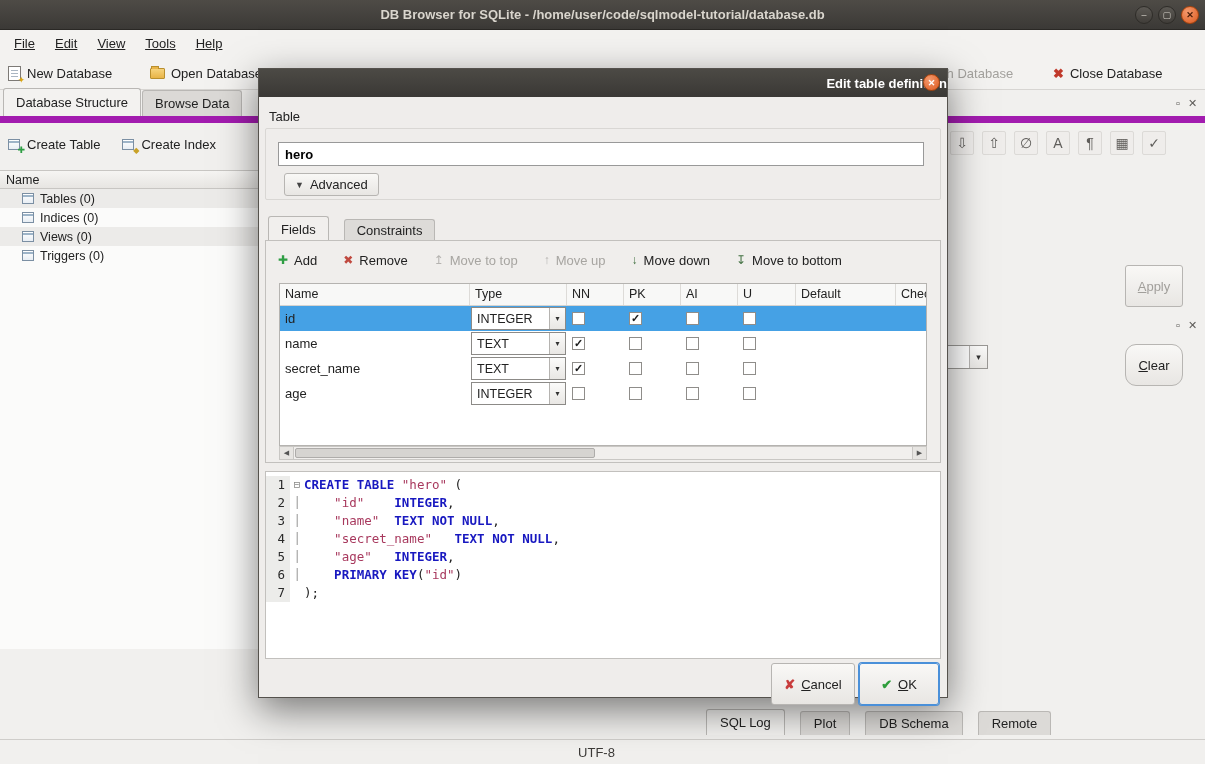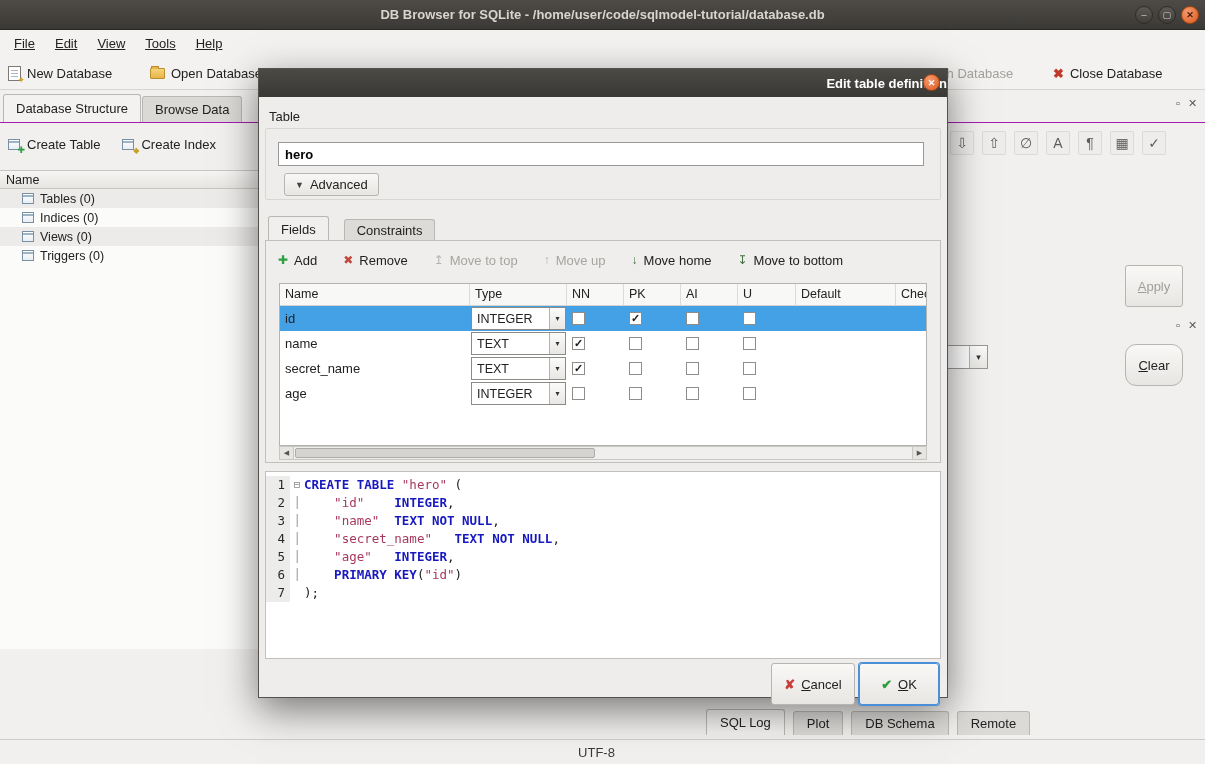--- a/index.html
+++ b/index.html
@@ -33,21 +33,21 @@
   .icon-page::before { content:""; position:absolute; left:2px; right:2px; top:3px; height:7px;
     background:repeating-linear-gradient(#aab6c2 0 1px, transparent 1px 3px); }
   .icon-page.new::after { content:"✦"; position:absolute; right:-5px; bottom:-5px; color:#d9a514; font-size:9px; }
   .icon-folder { width:15px; height:11px; background:linear-gradient(#f6d37c,#e8b447);
     border:1px solid #b98f2e; border-radius:1px; position:relative; flex:none; }
   .icon-folder::before { content:""; position:absolute; top:-3px; left:0; width:6px; height:2px;
     background:#e8b447; border:1px solid #b98f2e; border-bottom:none; }
   .glyph-x { color:#c0392b; font-weight:bold; font-size:13px; }
 
   .maintabs { position:absolute; top:95px; left:0; right:0; height:28px;
-    border-bottom:1px solid #a21caf; display:flex; align-items:flex-end; padding-left:3px; gap:1px; }
+    border-bottom:7px solid #a21caf; display:flex; align-items:flex-end; padding-left:3px; gap:1px; }
   .mtab { height:26px; padding:0 12px; display:flex; align-items:center; background:#dbd9d6;
     border:1px solid #b9b7b4; border-bottom:none; border-radius:3px 3px 0 0; white-space:nowrap; }
   .mtab.active { background:#f3f2f0; height:28px; }
 
   .structure-bar { position:absolute; top:131px; left:8px; display:flex; gap:22px; }
   .flat-btn { display:flex; align-items:center; gap:7px; height:26px; }
 
   .icon-tree { width:12px; height:11px; border:1px solid #7b8fa3;
     background:linear-gradient(#ffffff,#e8eef4); position:relative; flex:none; }
   .icon-tree::before { content:""; position:absolute; top:1px; left:0; right:0; height:2px; background:#9db4c8; }
@@ -71,21 +71,21 @@
     height:42px; display:flex; align-items:center; justify-content:center; gap:6px; padding:0 10px; }
   .apply-btn { position:absolute; top:265px; left:1125px; width:58px; color:#a19f9b; }
   .clear-btn { position:absolute; top:344px; left:1125px; width:58px;border-radius:11px; }
   .combo-right { position:absolute; top:345px; left:900px; width:88px; height:24px; background:#fff;
     border:1px solid #9a9895; }
   .combo-right .arrow { position:absolute; right:0; top:0; bottom:0; width:18px;
     background:linear-gradient(#fbfbfa,#e9e7e4); border-left:1px solid #b5b3b0;
     display:flex; align-items:center; justify-content:center; font-size:9px; color:#333; }
 
   .bottom-tabs { position:absolute; left:0; right:0; top:708px; height:27px;
-    display:flex; align-items:flex-end; padding-left:706px; gap:8px; }
+    display:flex; align-items:flex-end; padding-left:706px; gap:15px; }
   .btab { height:24px; padding:0 13px; background:#dcdad7; border:1px solid #bab8b5; border-bottom:none;
     border-radius:3px 3px 0 0; display:flex; align-items:center; white-space:nowrap; }
   .btab.active { background:#f4f3f1; height:26px; }
 
   .statusbar { position:absolute; left:0; right:0; bottom:0; height:25px; background:#f1f0ee;
     border-top:1px solid #cfcdca; display:flex; align-items:center; justify-content:center;
     padding-right:12px; color:#3c3a38; }
 
   
   .dialog { position:absolute; left:258px; top:68px; width:690px; height:630px; background:#efedeb;
@@ -337,21 +337,21 @@
           <div class="fp-item disabled">
             <span class="fp-icon" style="color: rgb(181, 179, 176);">↥</span>
             <span>Move to top</span>
           </div>
           <div class="fp-item disabled">
             <span class="fp-icon" style="color: rgb(181, 179, 176);">↑</span>
             <span>Move up</span>
           </div>
           <div class="fp-item">
             <span class="fp-icon" style="color: rgb(63, 111, 63);">↓</span>
-            <span>Move home</span>
+            <span>Move down</span>
           </div>
           <div class="fp-item">
             <span class="fp-icon" style="color: rgb(63, 111, 63);">↧</span>
             <span>Move to bottom</span>
           </div>
         </div>
       <div class="grid">
         <div class="ghead" id="grid-head">
             <div class="gh w0">Name</div>
             <div class="gh w1">Type</div>

